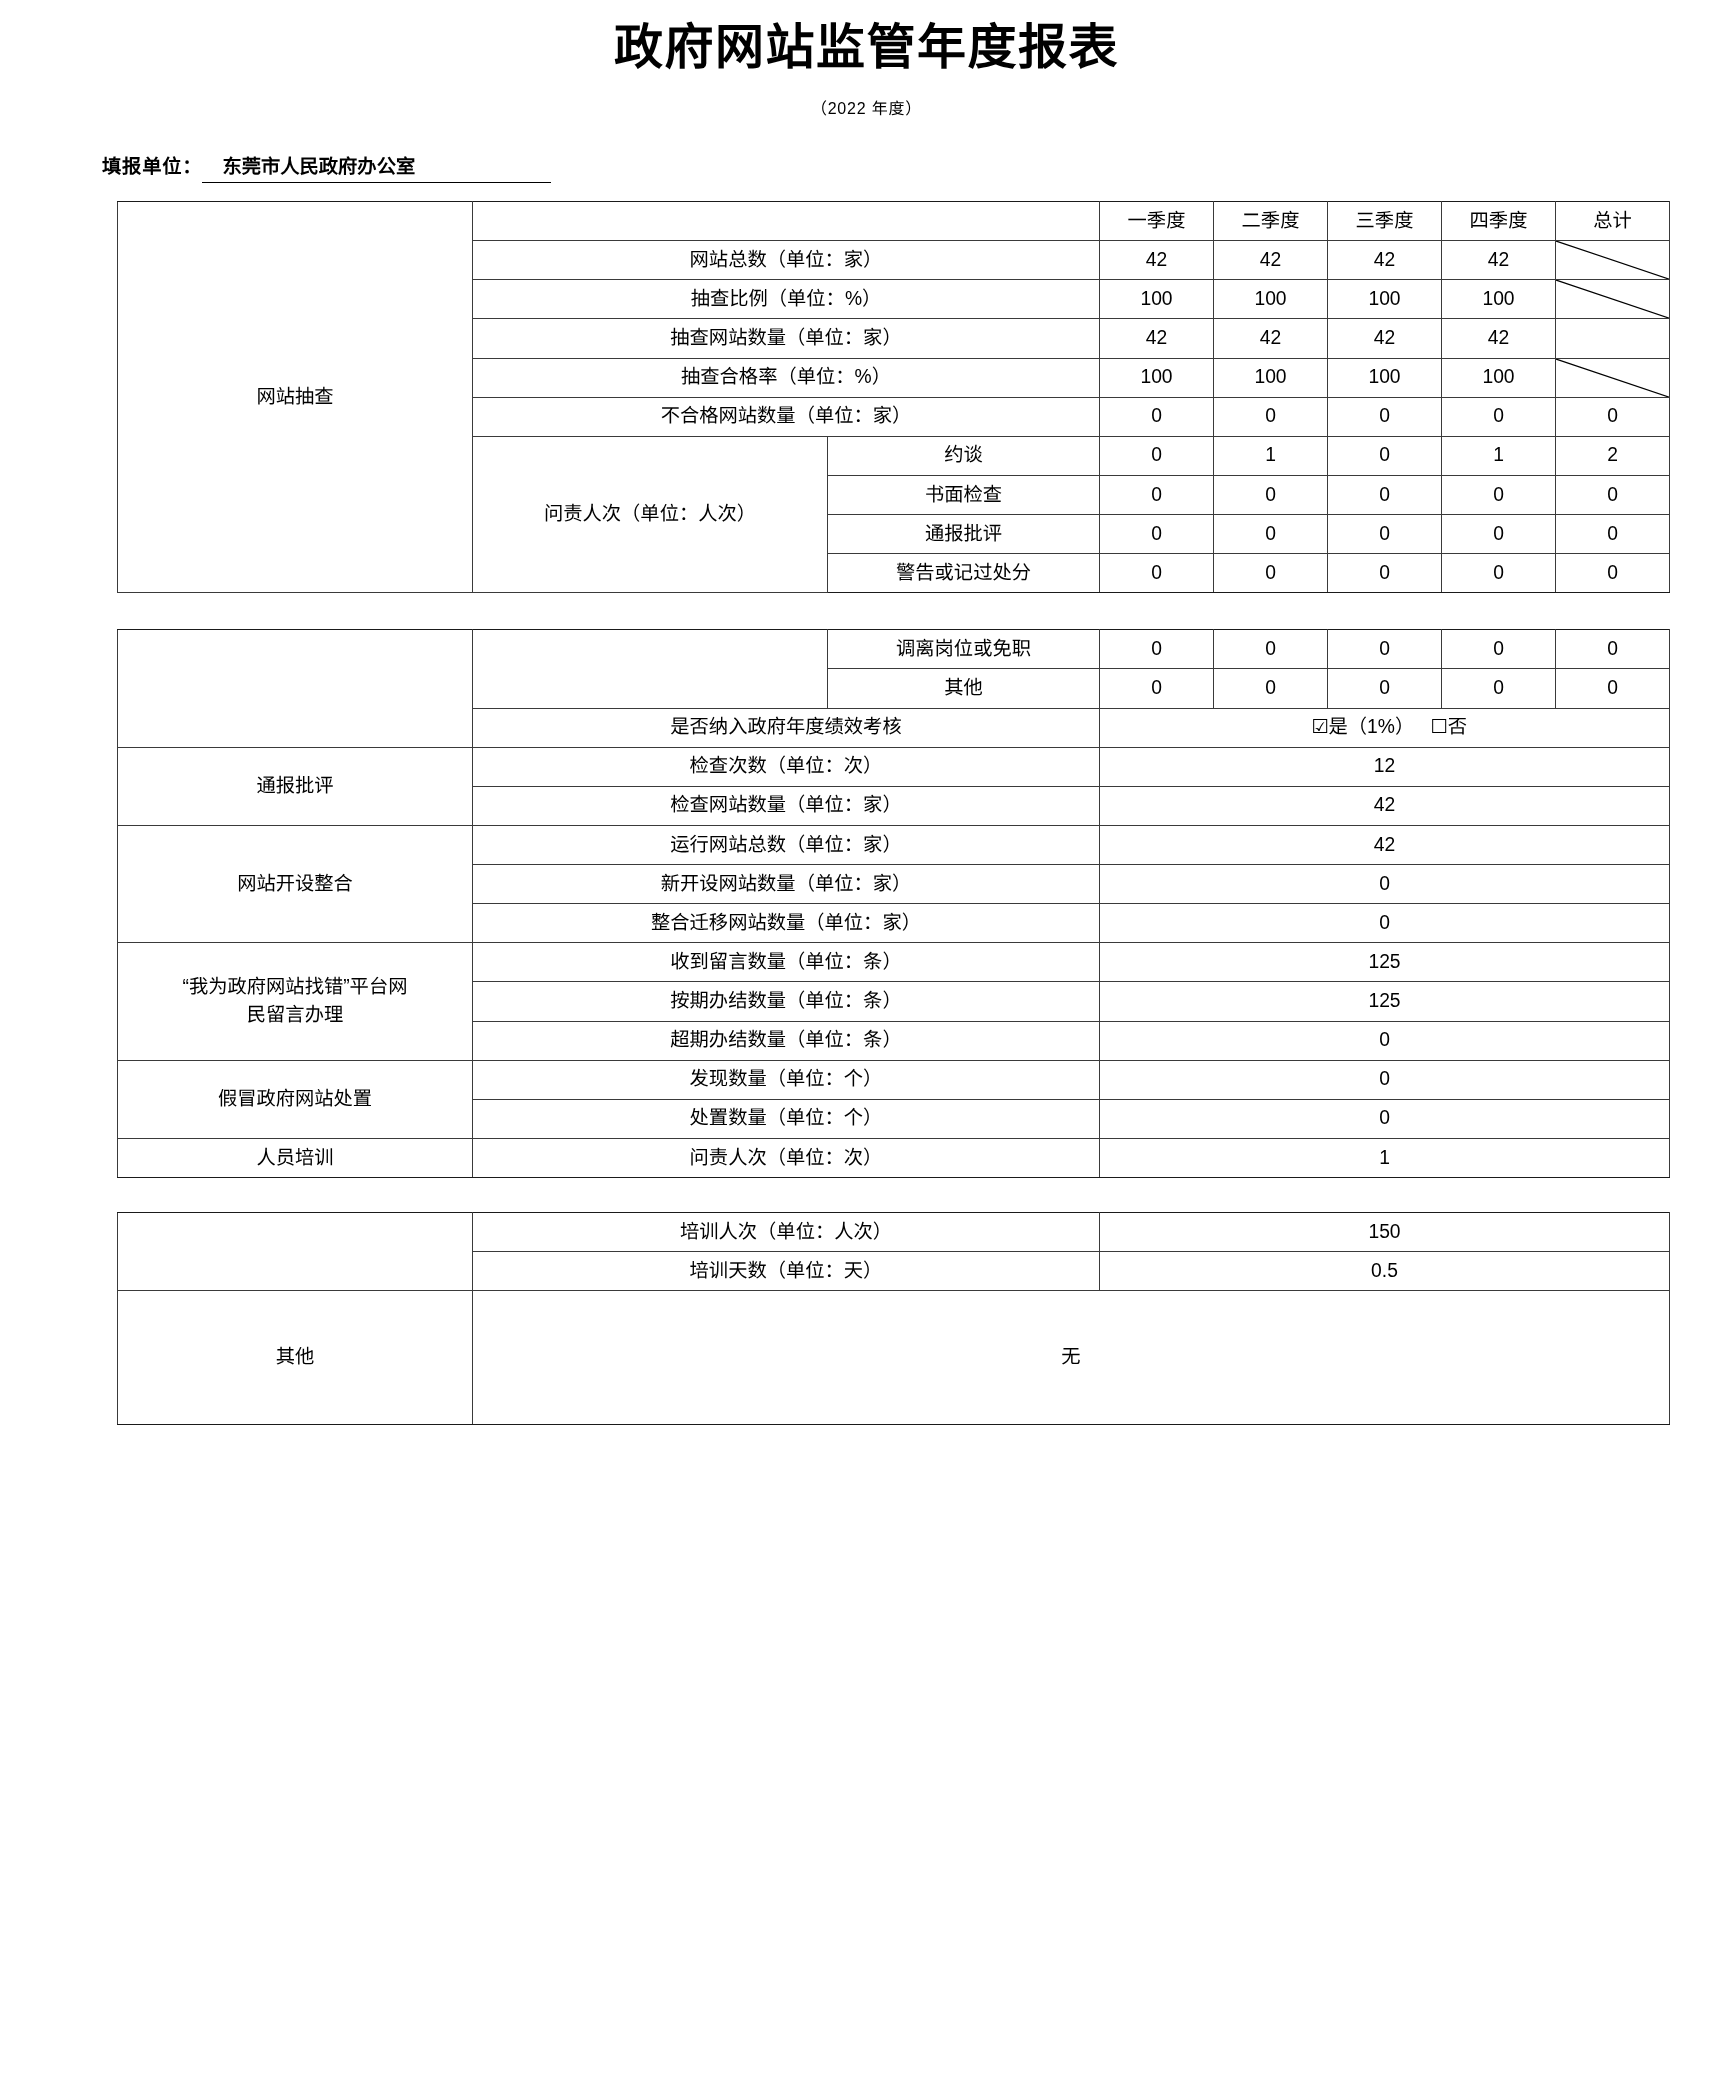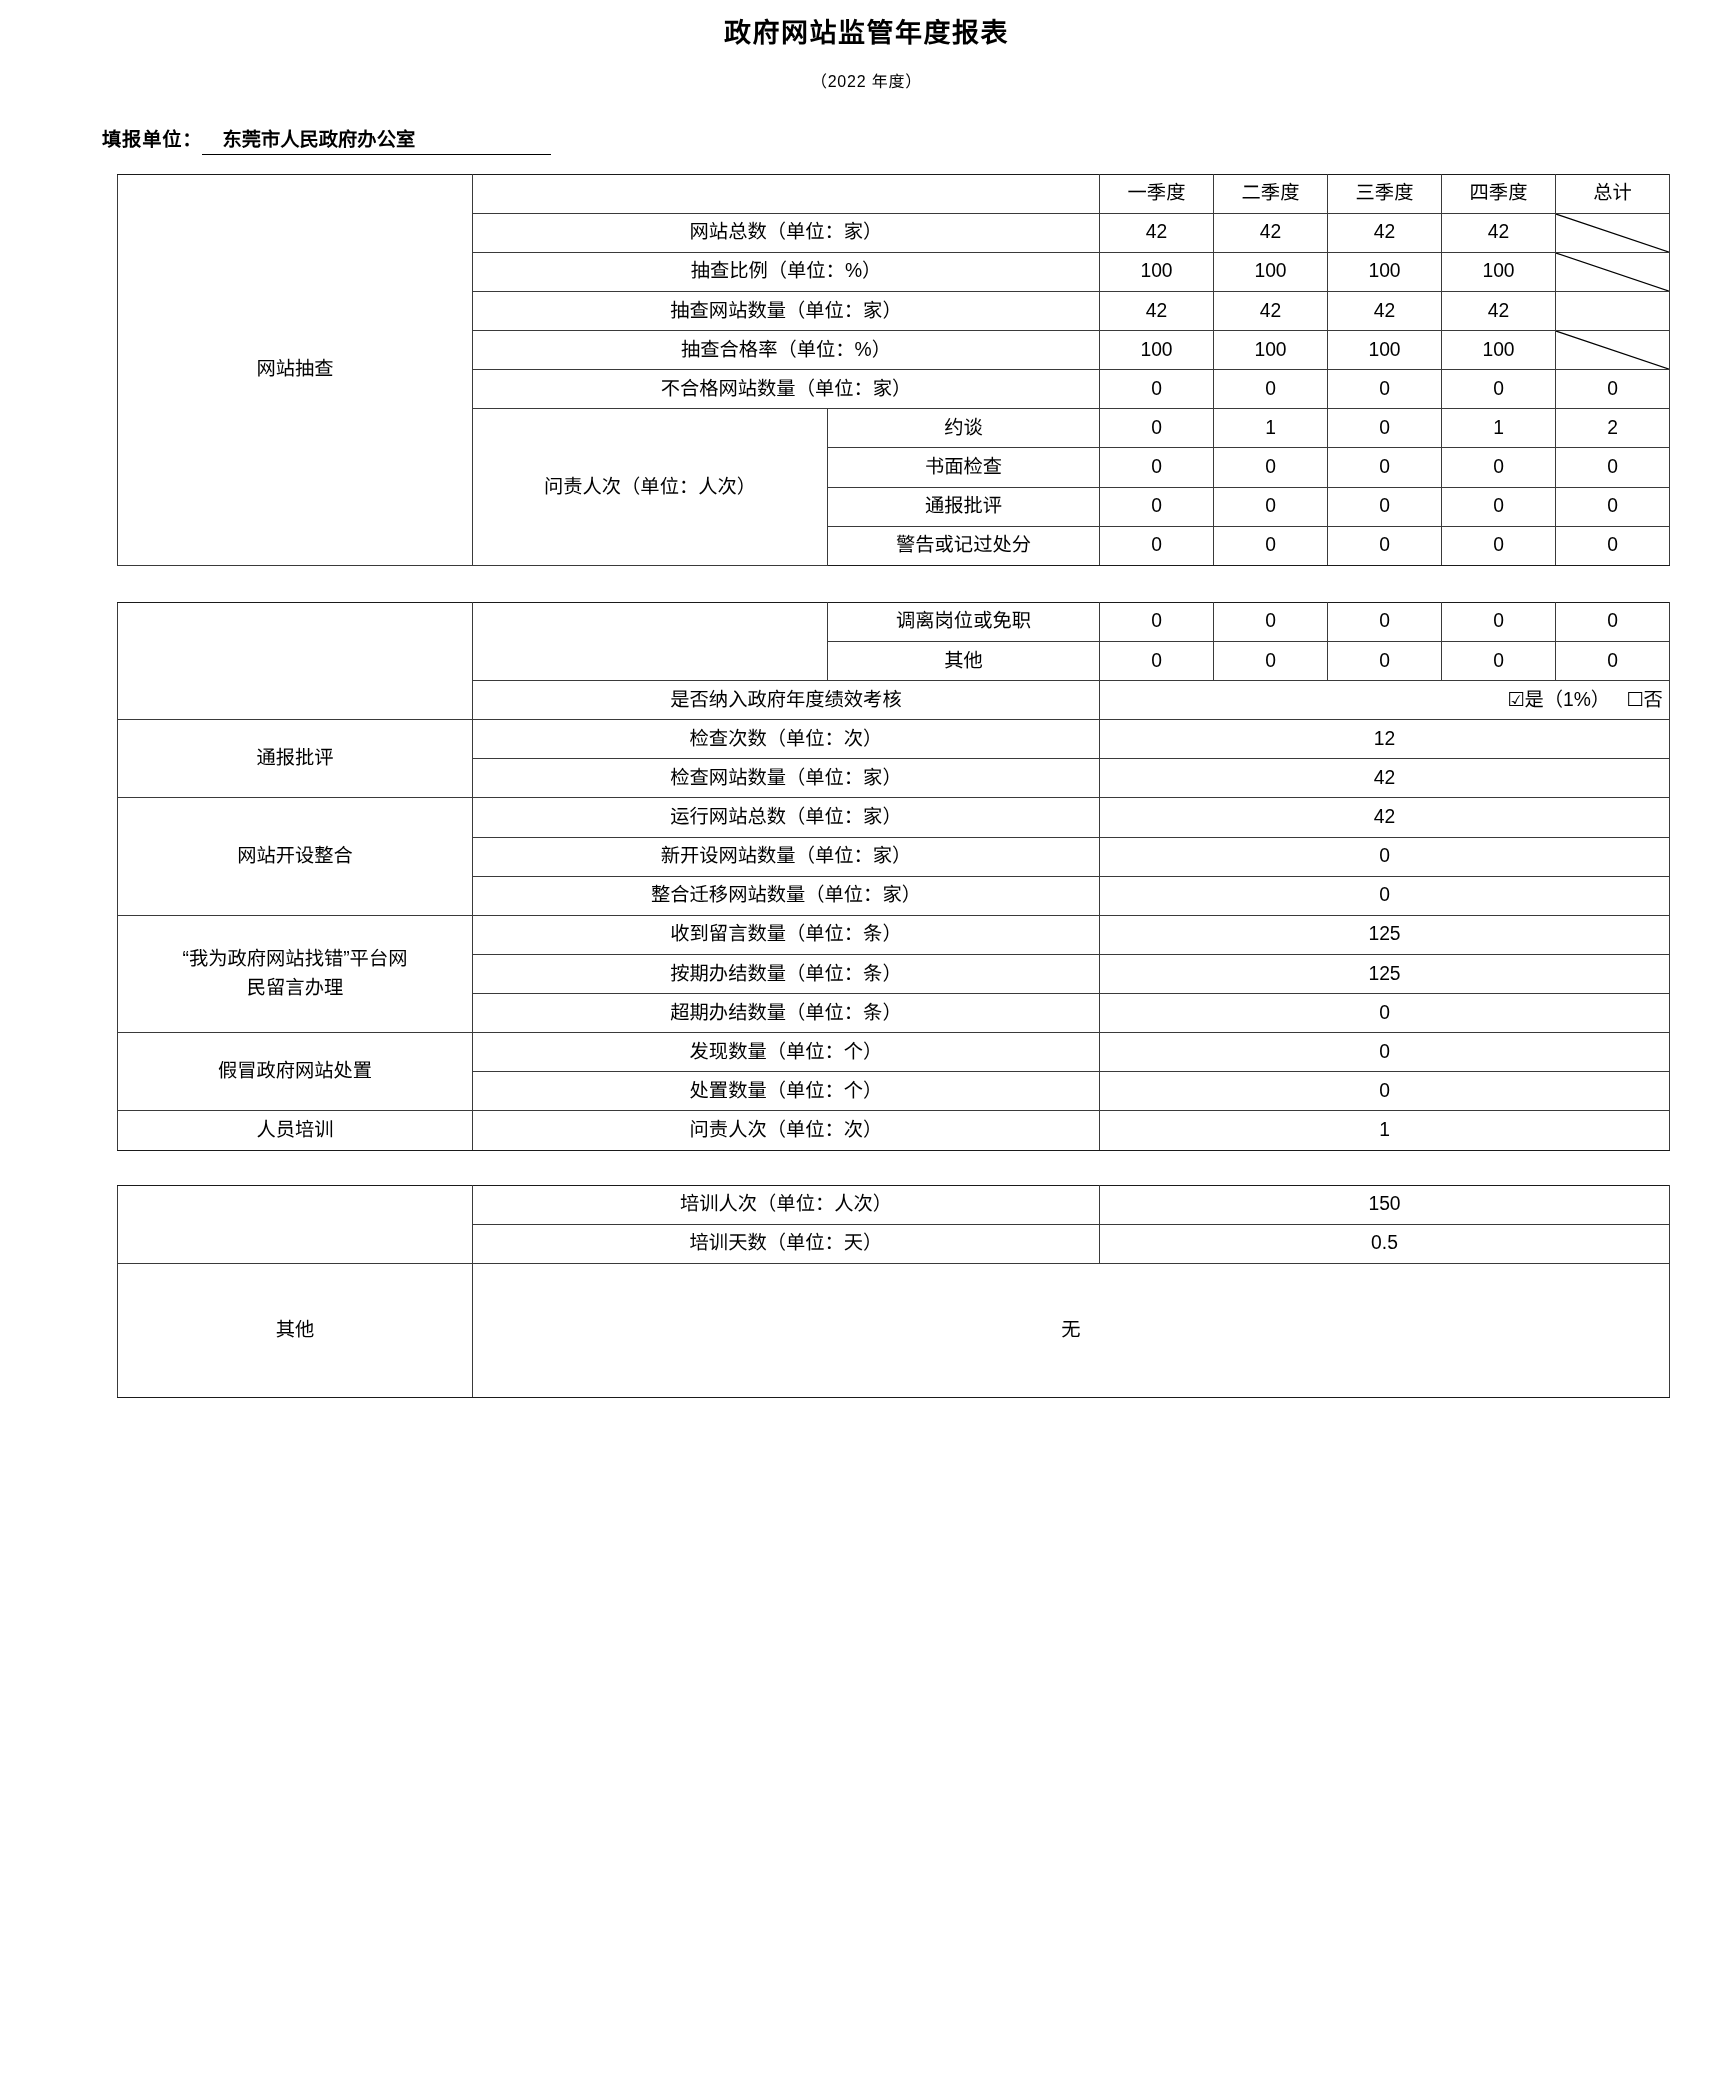--- a/index.html
+++ b/index.html
@@ -17,21 +17,21 @@
     height: 2097px;
     position: relative;
     box-sizing: border-box;
     background: #ffffff;
     overflow: hidden;
   }
 
   
   .doc-title {
     text-align: center;
-    font-size: 27px;
+    font-size: 49px;
     font-weight: 700;
     letter-spacing: 1.5px;
     padding-top: 17px;
     line-height: 1.25;
   }
   .doc-subtitle {
     text-align: center;
     font-size: 16px;
     font-weight: 400;
     margin-top: 17px;
@@ -262,21 +262,21 @@
         <td>其他</td>
         <td>0</td>
         <td>0</td>
         <td>0</td>
         <td>0</td>
         <td>0</td>
       </tr>
 
       <tr>
         <td colspan="2">是否纳入政府年度绩效考核</td>
-        <td colspan="5" style="text-align:right; padding-left:15.4px;">
+        <td colspan="5" style="text-align:center; padding-left:15.4px;">
           <span>☑</span><span>是（1%）</span>&nbsp;&nbsp;&nbsp;<span>☐</span><span>否</span>
         </td>
       </tr>
 
       <tr>
         <td rowspan="2" class="sect-top">通报批评</td>
         <td colspan="2" class="sect-top">检查次数（单位：次）</td>
         <td colspan="5" class="sect-top">12</td>
       </tr>
       <tr>

